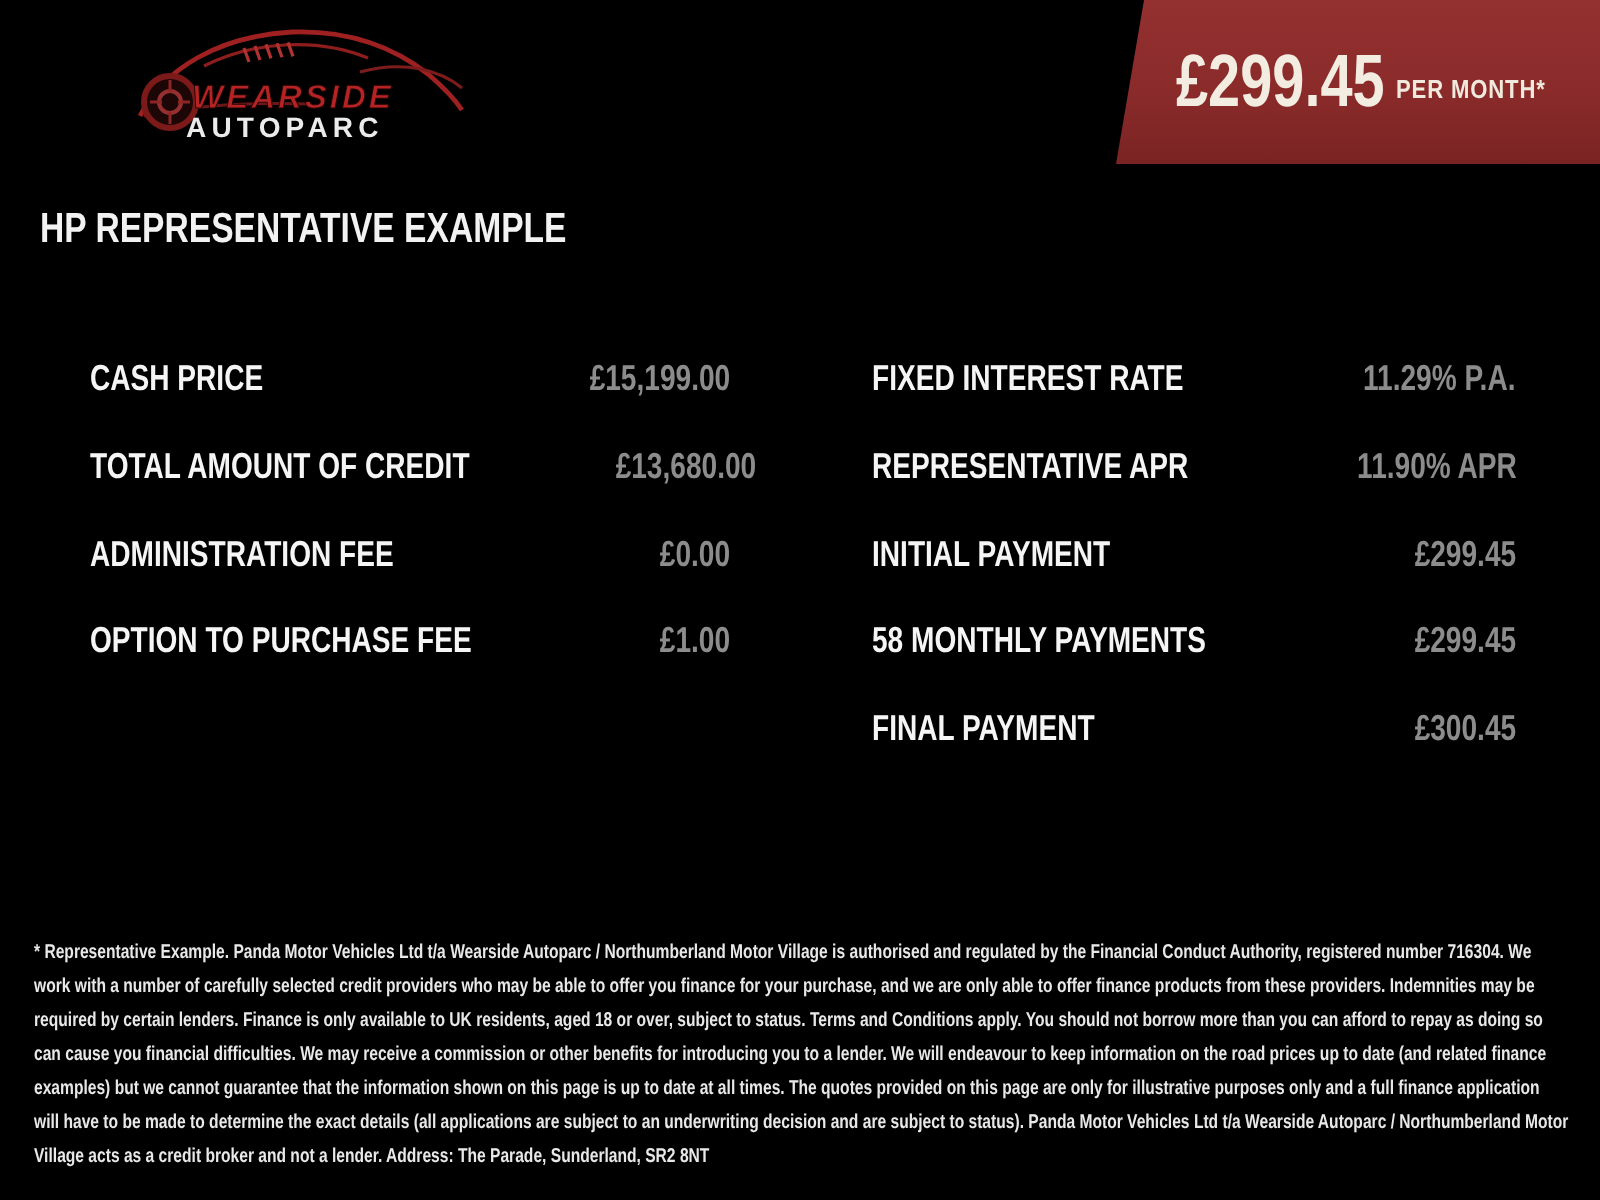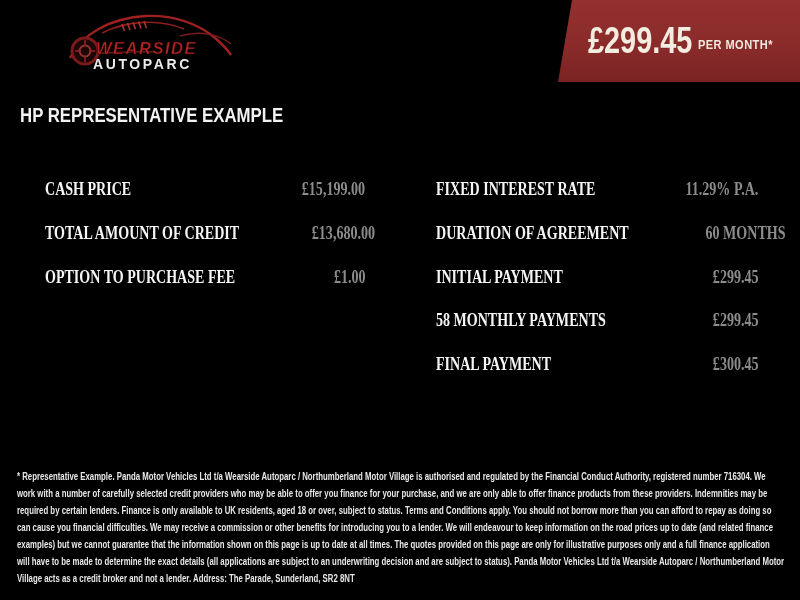--- a/index.html
+++ b/index.html
@@ -74,21 +74,20 @@
   
   .fin-col { position: absolute; top: 168px; }
   #fin-col-left  { left: 45px;  width: 320px; }
   #fin-col-right { left: 436px; width: 322px; }
 
   .fin-row {
     height: 43.7px;
     display: flex;
     justify-content: space-between;
     align-items: center;
-    font-family: Liberation Serif, serif;
   }
   .fin-label {
     font-size: 18px;
     font-weight: 700;
     color: #f5f5f5;
     transform: scaleX(0.78);
     transform-origin: left center;
     white-space: nowrap;
   }
   .fin-value {
@@ -154,33 +153,37 @@
   <div id="fin-col-left" class="fin-col">
     <div class="fin-row">
       <span class="fin-label">CASH PRICE</span>
       <span class="fin-value">£15,199.00</span>
     </div>
     <div class="fin-row">
       <span class="fin-label">TOTAL AMOUNT OF CREDIT</span>
       <span class="fin-value">£13,680.00</span>
     </div>
     <div class="fin-row">
+      <span class="fin-label">ADMINISTRATION FEE</span>
+      <span class="fin-value">£0.00</span>
+    </div>
+    <div class="fin-row">
       <span class="fin-label">OPTION TO PURCHASE FEE</span>
       <span class="fin-value">£1.00</span>
     </div>
   </div>
 
   <div id="fin-col-right" class="fin-col">
     <div class="fin-row">
       <span class="fin-label">FIXED INTEREST RATE</span>
       <span class="fin-value">11.29% P.A.</span>
     </div>
     <div class="fin-row">
-      <span class="fin-label">DURATION OF AGREEMENT</span>
-      <span class="fin-value">60 MONTHS</span>
+      <span class="fin-label">REPRESENTATIVE APR</span>
+      <span class="fin-value">11.90% APR</span>
     </div>
     <div class="fin-row">
       <span class="fin-label">INITIAL PAYMENT</span>
       <span class="fin-value">£299.45</span>
     </div>
     <div class="fin-row">
       <span class="fin-label">58 MONTHLY PAYMENTS</span>
       <span class="fin-value">£299.45</span>
     </div>
     <div class="fin-row">

